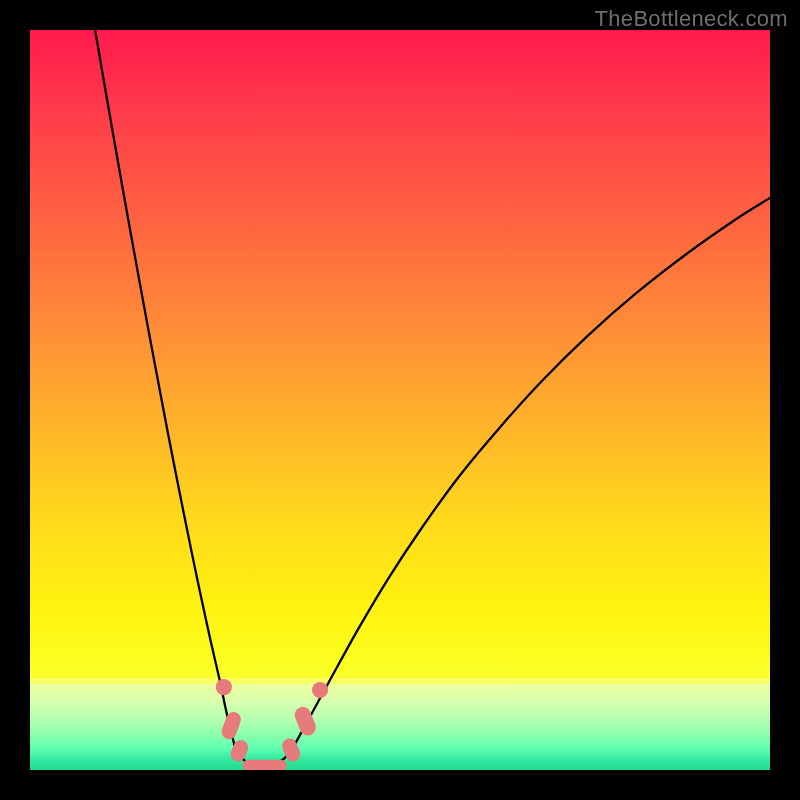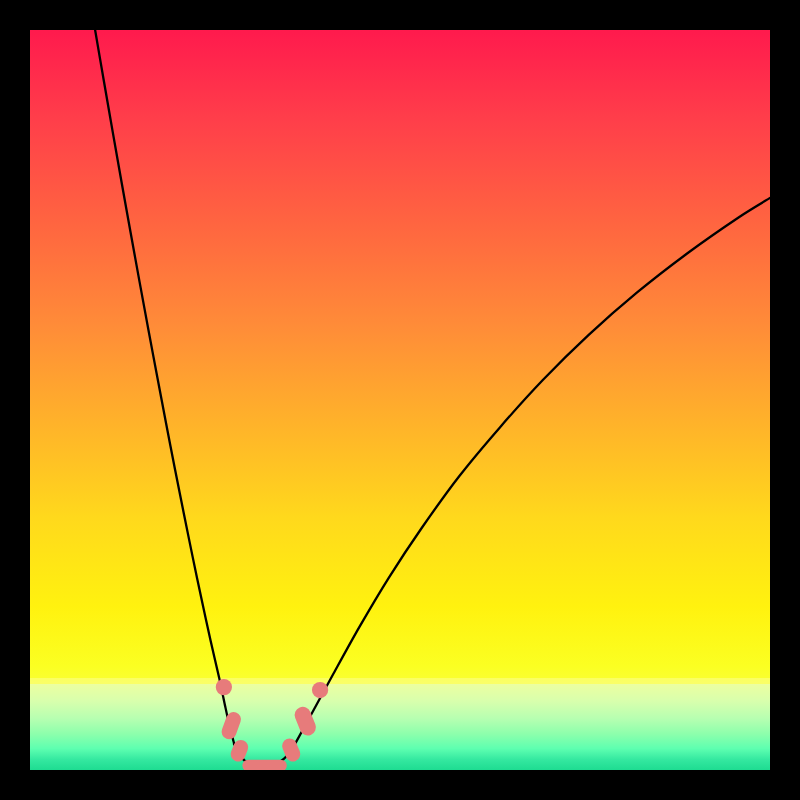--- a/index.html
+++ b/index.html
@@ -81,20 +81,21 @@
   }
   svg.markers {
     position: absolute;
     inset: 0;
   }
 </style>
 </head>
 <body>
 
 <div class="frame">
+  <div class="watermark">TheBottleneck.com</div>
 
   <div class="plot">
     <div class="grad-red-yellow"></div>
     <div class="grad-bottom"></div>
     <div class="pale-line" style="bottom:86px;"></div>
 
     <svg class="curves" viewBox="0 0 740 740" preserveAspectRatio="none">
       <path id="curve-path" fill="none" stroke="#000000" stroke-width="2.3" stroke-linejoin="round" stroke-linecap="round" d="M 65.12 0.00 C 66.38 7.34, 71.48 37.23, 74.00 51.80 C 76.52 66.37, 80.36 88.50, 82.88 102.86 C 85.40 117.22, 89.24 139.03, 91.76 153.18 C 94.28 167.33, 98.12 188.82, 100.64 202.76 C 103.16 216.70, 107.00 237.87, 109.52 251.60 C 112.04 265.33, 115.88 286.18, 118.40 299.70 C 120.92 313.22, 124.76 333.75, 127.28 347.06 C 129.80 360.37, 133.64 380.58, 136.16 393.68 C 138.68 406.78, 142.52 426.77, 145.04 439.56 C 147.56 452.35, 151.40 471.48, 153.92 483.96 C 156.44 496.44, 160.28 515.46, 162.80 527.62 C 165.32 539.78, 169.16 558.06, 171.68 569.80 C 174.20 581.54, 178.04 599.28, 180.56 610.50 C 183.08 621.72, 187.34 639.55, 189.44 648.98 C 191.54 658.41, 193.89 670.29, 195.36 677.10 C 196.83 683.91, 198.54 691.84, 199.80 697.08 C 201.06 702.32, 203.61 711.69, 204.24 714.10 C 204.87 716.51, 203.30 712.32, 204.24 714.10 C 205.18 715.88, 208.70 723.85, 210.90 726.68 C 213.10 729.51, 217.16 732.61, 219.78 734.08 C 222.40 735.55, 226.67 736.73, 229.40 737.04 C 232.13 737.35, 236.29 736.93, 239.02 736.30 C 241.75 735.67, 246.02 734.17, 248.64 732.60 C 251.26 731.03, 255.21 727.82, 257.52 725.20 C 259.83 722.58, 263.87 715.67, 264.92 714.10 C 265.97 712.53, 262.61 718.29, 264.92 714.10 C 267.23 709.91, 275.75 694.46, 281.20 684.50 C 286.65 674.54, 296.59 656.17, 303.40 643.80 C 310.21 631.43, 321.44 610.81, 329.30 597.18 C 337.16 583.55, 349.99 561.75, 358.90 547.60 C 367.81 533.45, 382.24 511.64, 392.20 497.28 C 402.16 482.92, 418.19 460.37, 429.20 446.22 C 440.21 432.07, 458.05 411.01, 469.90 397.38 C 481.75 383.75, 500.24 363.12, 512.82 350.02 C 525.40 336.92, 545.39 317.25, 558.70 304.88 C 572.01 292.51, 592.86 274.23, 606.80 262.70 C 620.74 251.17, 642.65 234.17, 657.12 223.48 C 671.59 212.79, 697.18 195.08, 708.92 187.22 C 720.66 179.36, 735.60 170.71, 740.00 167.98"></path>
     </svg>
 

